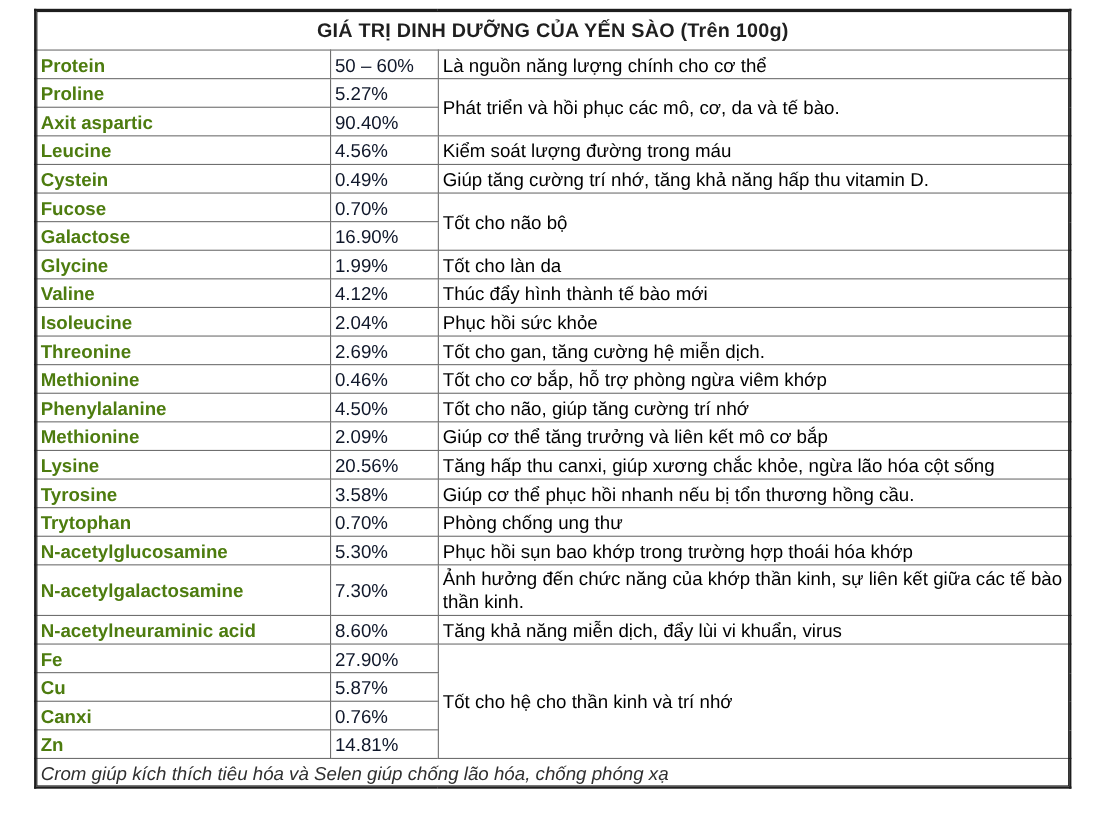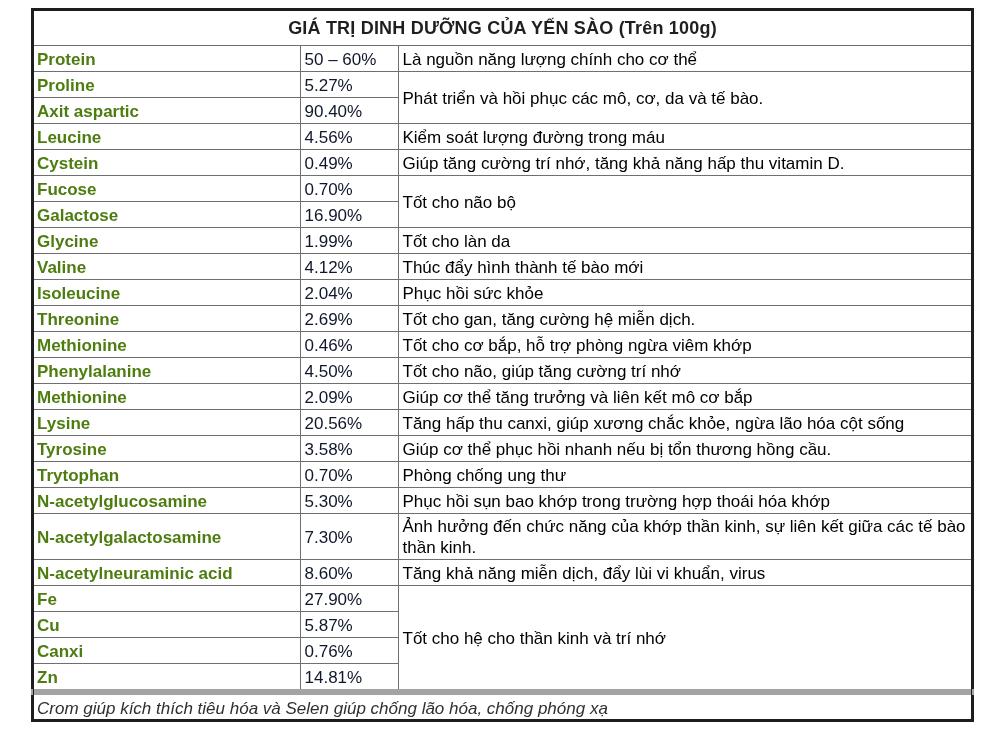--- a/index.html
+++ b/index.html
@@ -58,21 +58,21 @@
   td.val {
     color: #0f172a;
   }
   td.desc {
     color: #000000;
   }
   tr.footer-row td {
     font-style: italic;
     color: #2f2f2f;
     height: 22px;
-    border-top: 6px solid #a3a3a3;
+    border-top: 1px solid #a3a3a3;
   }
 </style>
 </head>
 <body>
 
 <div class="page">
   <table class="nutrition">
     <colgroup>
       <col style="width:268px">
       <col style="width:98px">

